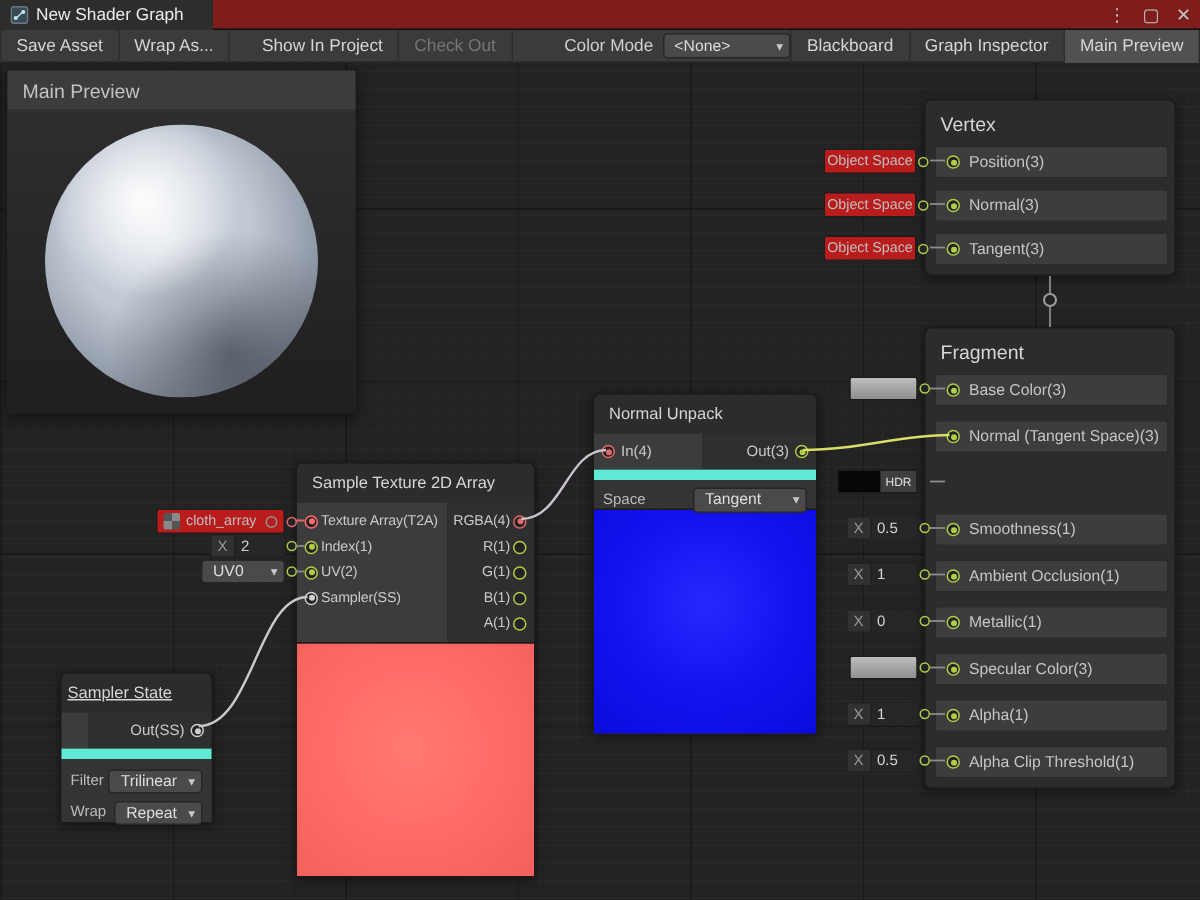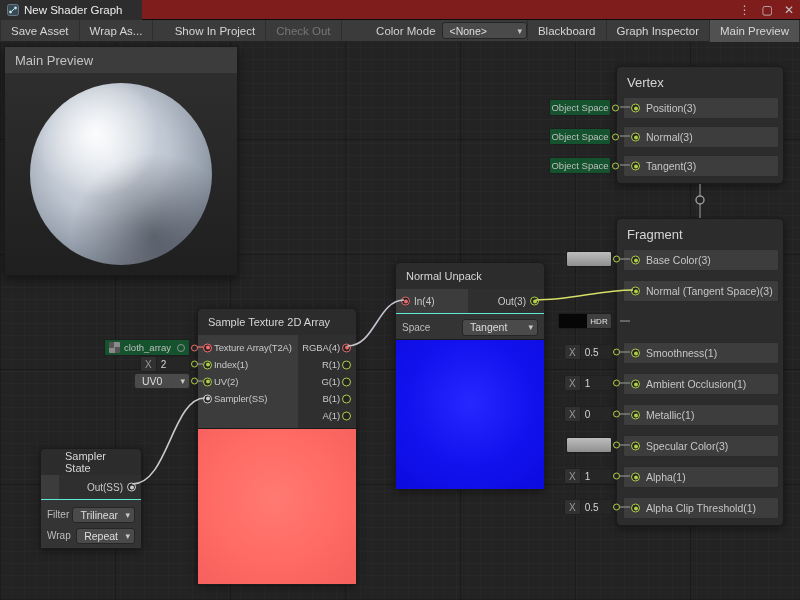--- a/index.html
+++ b/index.html
@@ -72,21 +72,21 @@
           border:1.5px solid var(--pc); background:#232323; }
   .port::after { content:""; position:absolute; inset:1.5px; border-radius:50%; background:var(--pc); }
   .port.hollow::after { display:none; }
   .p-vec  { --pc:#afce48; }
   .p-vec4 { --pc:#e36a6a; }
   .p-tex  { --pc:#ff6e6e; }
   .p-ss   { --pc:#cfcfcf; }
   .ctx-row .port { left:7px; top:50%; transform:translateY(-50%); }
 
   
-  .chip { position:absolute; height:17px; background:#14532d; border:1px solid #1e1e1e;
+  .chip { position:absolute; height:17px; background:#b91c1c; border:1px solid #1e1e1e;
           border-radius:2px; color:#bfbfbf; font-size:9.5px; display:flex; align-items:center;
           justify-content:center; z-index:12; white-space:nowrap; }
   .out-dot { position:absolute; right:-9px; top:50%; transform:translateY(-50%); width:7px; height:7px;
              border-radius:50%; border:1.5px solid #afce48; background:#232323; }
   .out-dot.red { border-color:#e36a6a; }
   .fchip { position:absolute; width:48px; height:16px; background:#313131; border:1px solid #202020;
            border-radius:2px; display:flex; align-items:center; font-size:10px; z-index:12; }
   .fchip .axis { color:#9a9a9a; padding:0 4px; }
   .fchip .val  { flex:1; background:#262626; height:100%; display:flex; align-items:center;
                  padding-left:4px; color:#d6d6d6; border-left:1px solid #202020; }
@@ -103,21 +103,21 @@
   .port-area { position:relative; display:flex; overflow:hidden; }
   .col-in  { background:#3c3c3c; }
   .col-out { background:#2f2f2f; flex:1; }
   .st-row { height:17px; position:relative; display:flex; align-items:center;
             font-size:9.5px; color:#c9c9c9; letter-spacing:-0.1px; white-space:nowrap; }
   .col-in  .st-row { padding-left:16px; }
   .col-out .st-row { justify-content:flex-end; padding-right:16px; }
   .st-row .port, .nu-cell .port { top:50%; transform:translateY(-50%); }
   .col-in  .port { left:5px; }
   .col-out .port { right:5px; }
-  .ctrl { background:#343434; border-top:1px solid #5eead4; }
+  .ctrl { background:#343434; border-top:7px solid #5eead4; }
   .ctrl-row { display:flex; align-items:center; padding:0 6px; font-size:10px; color:#bdbdbd; }
   .tex-preview { border-top:1px solid #1b1b1b; }
 
   .nu-cell { position:relative; display:flex; align-items:center; font-size:10px; color:#c9c9c9; }
 
   svg.wires { position:absolute; top:0; left:0; width:800px; height:600px; z-index:30;
               pointer-events:none; }
 </style>
 </head>
 <body>
@@ -355,21 +355,21 @@
     <span class="axis">X</span>
     <span class="val">2</span>
     <span class="out-dot"></span>
   </div>
   <div class="dd mini-dd" style="left:134px; top:373px; width:56px;">
     <span>UV0</span>
     <span class="out-dot"></span>
   </div>
 
   <div class="node" style="left:40px; top:448px; width:102px;">
-    <div class="node-title sm-title" style="padding:0 24px;">Sampler State</div>
+    <div class="node-title sm-title" style="padding:0 4px;text-decoration:underline;">Sampler State</div>
     <div class="port-area" style="height:24px;">
       <div class="col-in" style="width:18px;"></div>
       <div class="col-out nu-cell" style="justify-content:flex-end; padding-right:18px;">
         <span class="port p-ss" style="right:5px;"></span>
         <span>Out(SS)</span>
       </div>
     </div>
     <div class="ctrl" style="height:49px; padding-top:4px;">
       <div class="ctrl-row" style="height:21px;">
         <span style="width:30px;">Filter</span>

